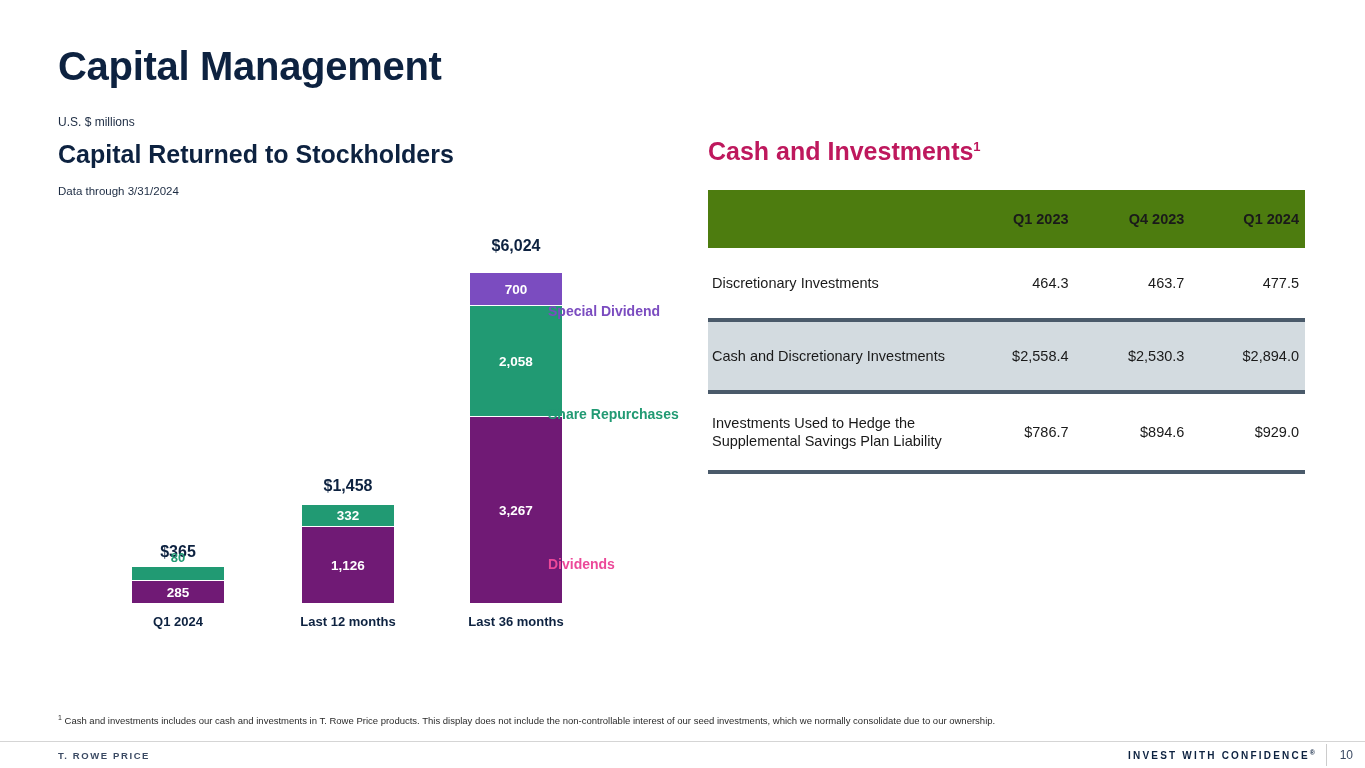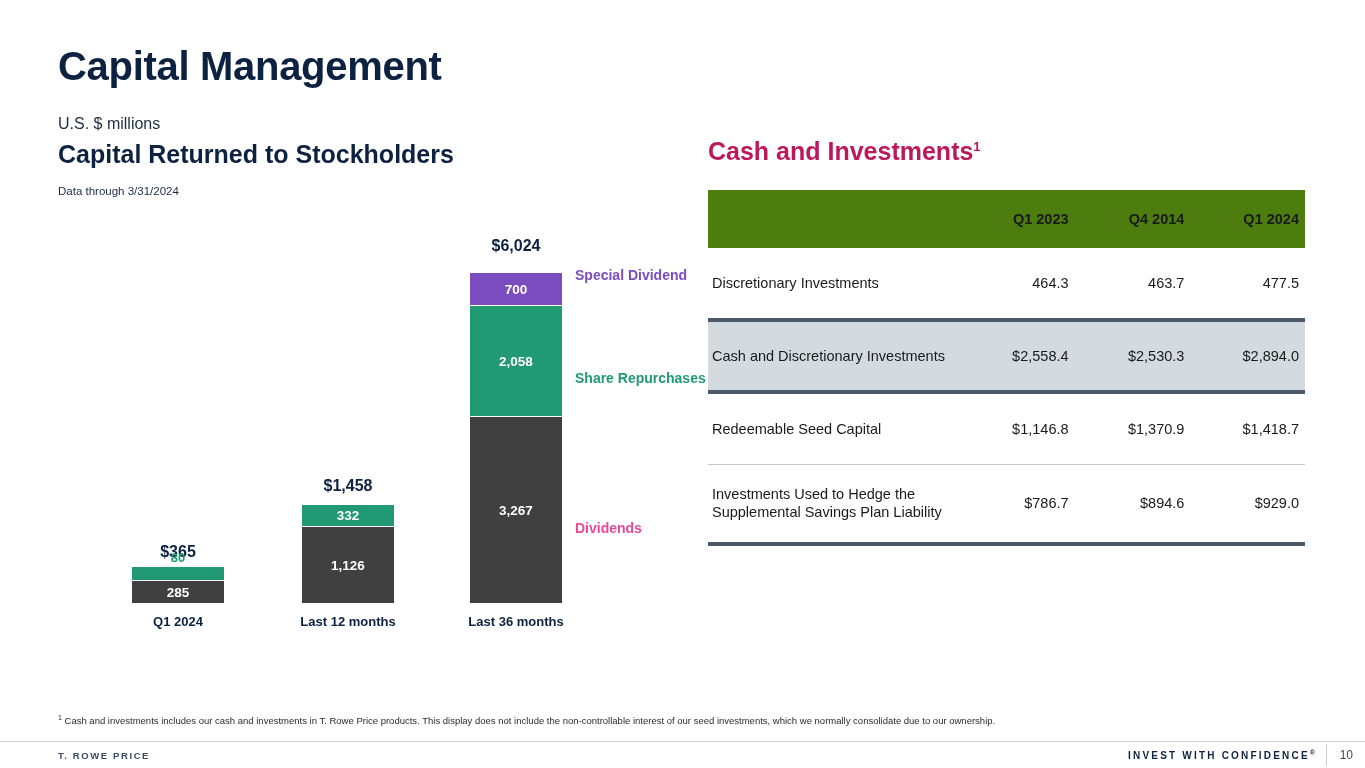--- a/index.html
+++ b/index.html
@@ -27,21 +27,21 @@
     font-size: 40px;
     font-weight: bold;
     color: #0d2240;
     letter-spacing: -0.3px;
   }
 
   .units-label {
     position: absolute;
     left: 58px;
     top: 115px;
-    font-size: 16px;
+    font-size: 12px;
     color: #1c2b42;
   }
 
   .left-heading {
     position: absolute;
     left: 58px;
     top: 140px;
     font-size: 25px;
     font-weight: bold;
     color: #0d2240;
@@ -107,21 +107,21 @@
     justify-content: center;
     color: #ffffff;
     font-size: 13.5px;
     font-weight: bold;
     border-bottom: 1.5px solid #ffffff;
   }
   .seg:last-child { border-bottom: none; }
 
   .seg-purple { background: #7b4cc0; }
   .seg-green  { background: #219a73; }
-  .seg-blue   { background: #404040; }
+  .seg-blue   { background: #701a75; }
 
   .seg-outside-label {
     position: absolute;
     width: 100%;
     left: 0;
     bottom: 100%;
     margin-bottom: 2px;
     text-align: center;
     color: #219a73;
     font-size: 13px;
@@ -144,25 +144,26 @@
     left: 0;
     width: 136px;
     text-align: center;
     font-size: 13px;
     font-weight: bold;
     color: #0d2240;
   }
 
   .legend-item {
     position: absolute;
-    left: 517px;
+    left: 490px;
     font-size: 14px;
     font-weight: bold;
     line-height: 1.25;
     width: 140px;
+    margin-top: 36px;
   }
   .legend-special { top: 42px;  color: #7b4cc0; }
   .legend-share   { top: 145px; color: #219a73; }
   .legend-div     { top: 295px; color: #ec4899; }
 
   
   .table-wrap {
     position: absolute;
     left: 708px;
     top: 190px;
@@ -348,43 +349,37 @@
       <colgroup>
         <col style="width: 42%;">
         <col style="width: 19.4%;">
         <col style="width: 19.4%;">
         <col style="width: 19.2%;">
       </colgroup>
       <thead>
         <tr>
           <th class="col-label"></th>
           <th>Q1 2023</th>
-          <th>Q4 2014</th>
+          <th>Q4 2023</th>
           <th>Q1 2024</th>
         </tr>
       </thead>
       <tbody>
         <tr>
           <td class="col-label">Discretionary Investments</td>
           <td>464.3</td>
           <td>463.7</td>
           <td>477.5</td>
         </tr>
         <tr class="highlight">
           <td class="col-label">Cash and Discretionary Investments</td>
           <td>$2,558.4</td>
           <td>$2,530.3</td>
           <td>$2,894.0</td>
         </tr>
-        <tr>
-          <td class="col-label">Redeemable Seed Capital</td>
-          <td>$1,146.8</td>
-          <td>$1,370.9</td>
-          <td>$1,418.7</td>
-        </tr>
         <tr class="last-row two-line">
           <td class="col-label">Investments Used to Hedge the Supplemental Savings Plan Liability</td>
           <td>$786.7</td>
           <td>$894.6</td>
           <td>$929.0</td>
         </tr>
       </tbody>
     </table>
   </div>
 

